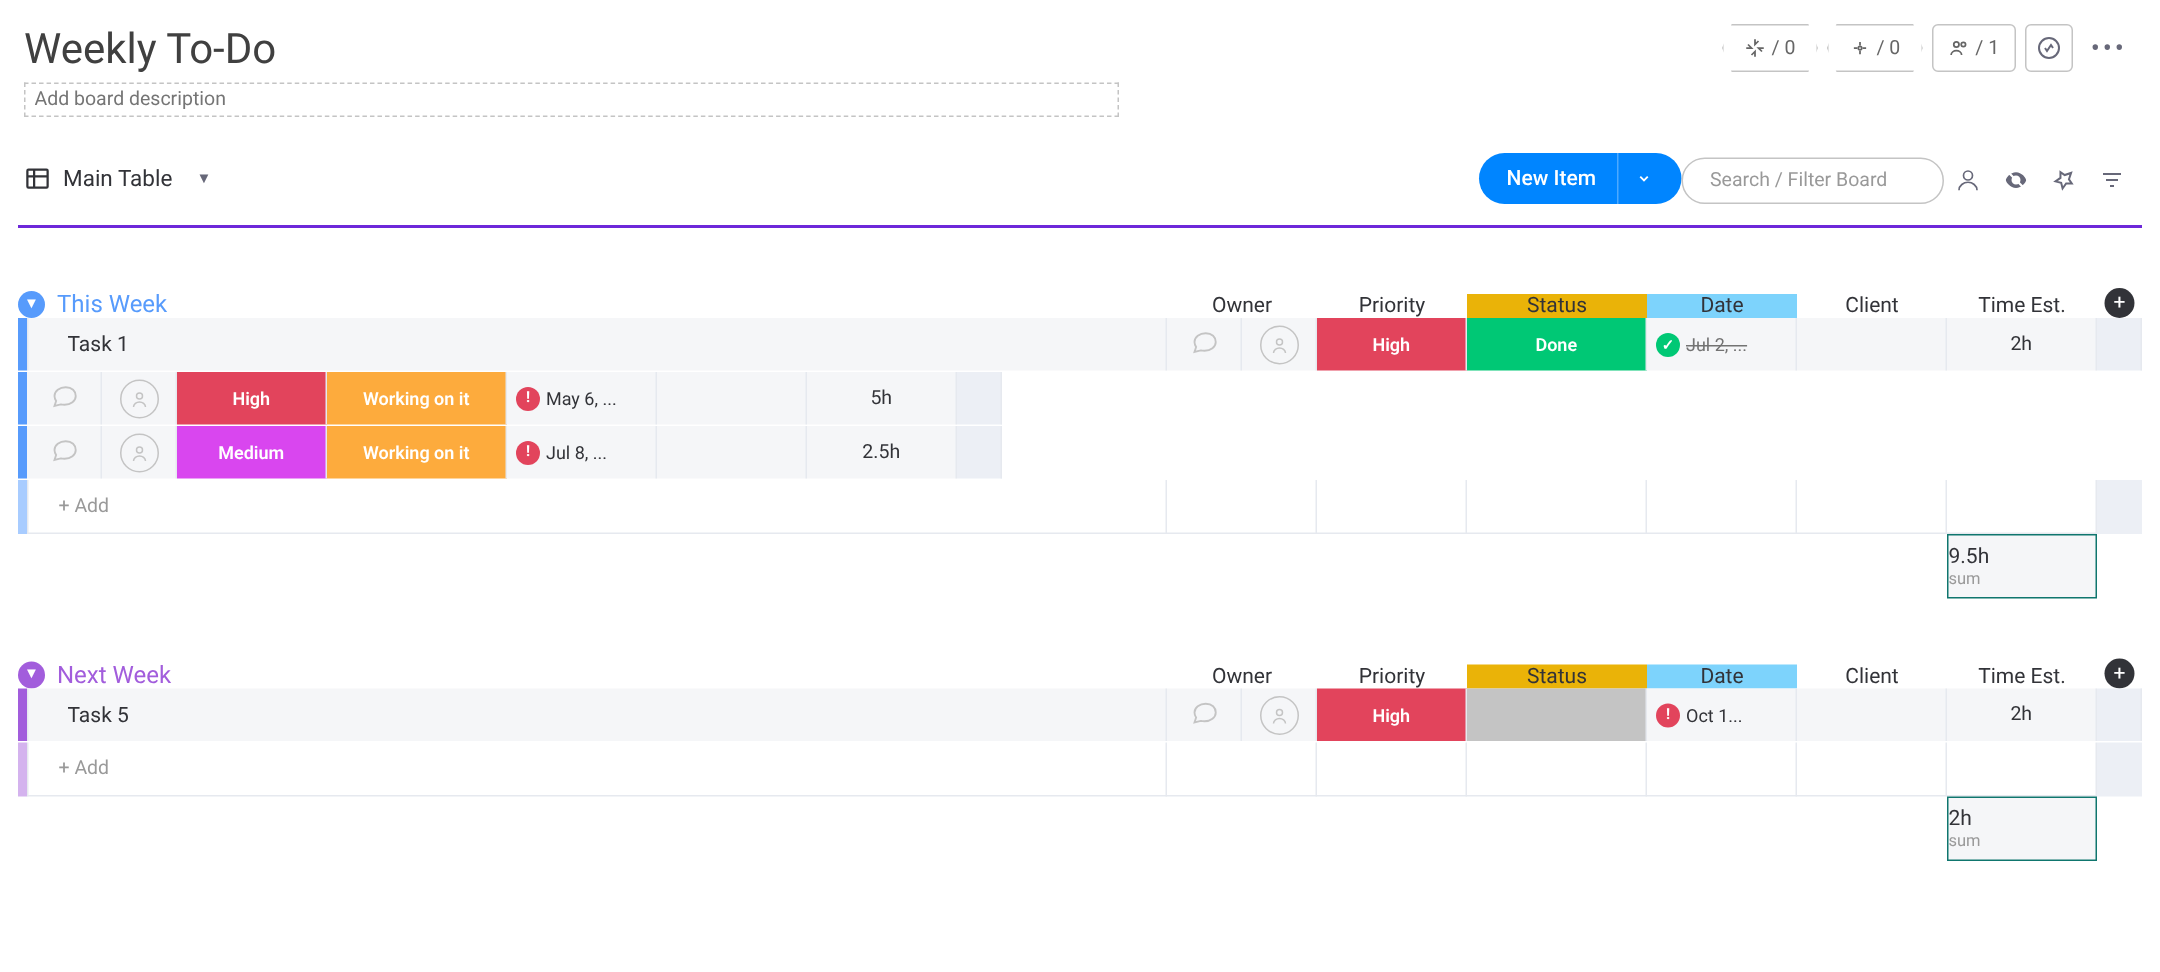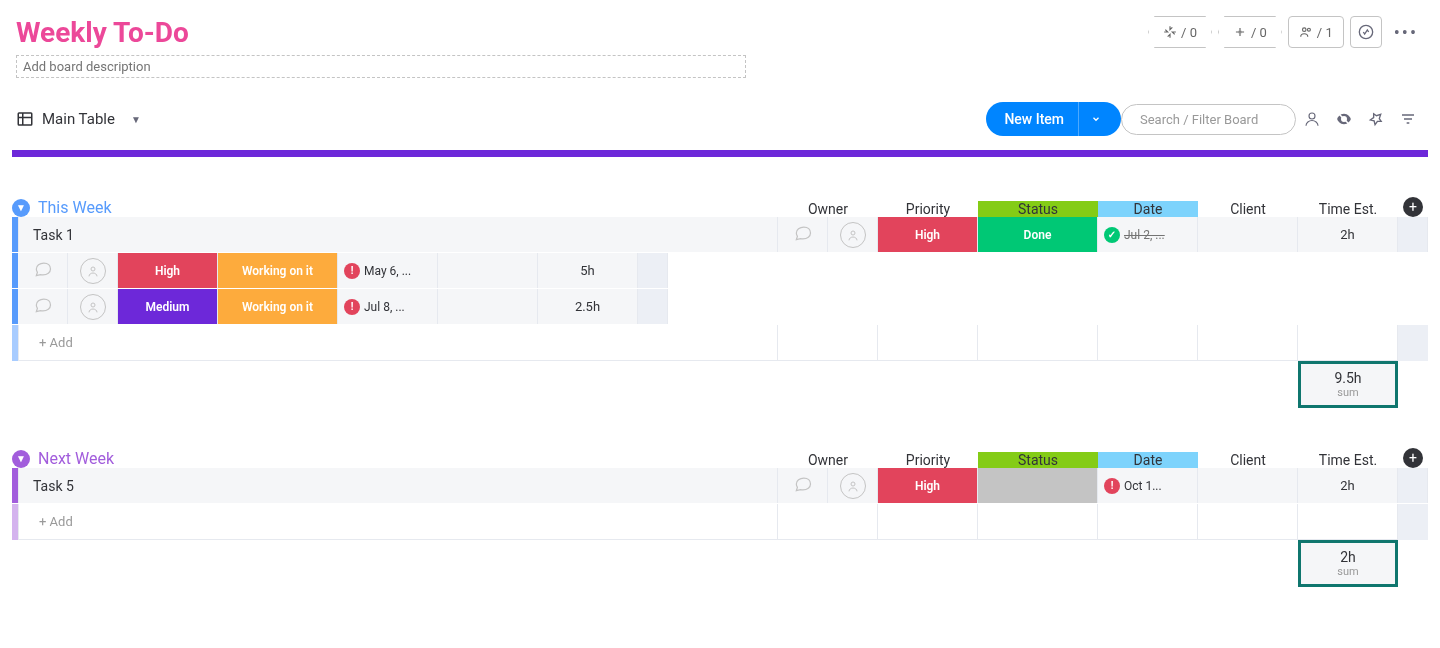--- a/index.html
+++ b/index.html
@@ -1,53 +1,53 @@
 <!DOCTYPE html>
 <html><head>
 <meta charset="utf-8">
 <style>
 *{box-sizing:border-box;margin:0;padding:0;font-family:-apple-system,BlinkMacSystemFont,'Segoe UI',Roboto,sans-serif}
 body{background:#fff;color:#323338;font-size:14px}
 .container{padding:0 12px}
 .header{display:flex;justify-content:space-between;align-items:flex-start;padding:16px 4px 0}
 .title-area{flex:1}
-.board-title{font-size:28px;font-weight:700;color:#ec4899;margin-bottom:6px}
+.board-title{font-size:28px;font-weight:400;color:#404040;margin-bottom:6px}
 .desc-input{width:730px;border:1px dashed #c4c4c4;padding:3px 6px;font-size:13px;color:#999;background:#fff}
 .header-pills{display:flex;gap:6px;align-items:center}
 .pill{display:flex;align-items:center;gap:4px;border:1px solid #c4c4c4;border-radius:4px;padding:4px 10px;font-size:13px;color:#666;cursor:pointer;height:32px}
 .pill.hex{clip-path:polygon(10% 0,90% 0,100% 50%,90% 100%,10% 100%,0 50%);border-radius:0;padding:4px 14px}
 .icon-btn{width:32px;height:32px;display:flex;align-items:center;justify-content:center;cursor:pointer;color:#676879;border-radius:4px}
 .dots{font-size:18px;letter-spacing:2px;color:#676879;cursor:pointer;padding:0 6px}
-.toolbar{display:flex;justify-content:space-between;align-items:center;padding:14px 4px;border-bottom:7px solid #6d28d9;margin-top:10px}
+.toolbar{display:flex;justify-content:space-between;align-items:center;padding:14px 4px;border-bottom:2px solid #6d28d9;margin-top:10px}
 .view-sel{display:flex;align-items:center;gap:8px;cursor:pointer}
 .view-sel svg{color:#323338}
 .view-name{font-size:15px;color:#323338}
 .chev-down{font-size:10px;color:#676879;margin-left:8px}
-.toolbar-right{display:flex;align-items:center;}
+.toolbar-right{display:flex;align-items:flex-end;}
 .new-item-btn{background:#0085ff;color:#fff;border:none;border-radius:20px;padding:0 8px 0 18px;height:34px;font-size:14px;font-weight:500;display:flex;align-items:center;cursor:pointer}
 .new-item-btn .arrow{border-left:1px solid rgba(255,255,255,.3);padding:0 12px;margin-left:14px;height:34px;display:flex;align-items:center}
 .search-pill{border:1px solid #c4c4c4;border-radius:20px;padding:7px 18px;font-size:13px;color:#999;width:175px;cursor:text}
 .group{margin-top:40px}
 .group-head{display:flex;align-items:center}
 .group-toggle{width:18px;height:18px;border-radius:50%;display:flex;align-items:center;justify-content:center;color:#fff;margin-right:8px;cursor:pointer;font-size:10px}
 .group-title{font-size:16px;font-weight:400}
 .g-blue .group-toggle{background:#579bfc}.g-blue .group-title{color:#579bfc}.g-blue .row-bar{background:#579bfc}.g-blue .add-bar{background:#a8ccff}
 .g-purple .group-toggle{background:#a25ddc}.g-purple .group-title{color:#a25ddc}.g-purple .row-bar{background:#a25ddc}.g-purple .add-bar{background:#d4b3ee}
 .col{text-align:center}
 .col-owner{width:100px}
 .col-priority{width:100px}
-.col-status{width:120px;background:#84cc16}
+.col-status{width:120px;background:#eab308}
 .col-date{width:100px;background:#7dd3fc}
 .col-client{width:100px}
 .col-time{width:100px}
 .col-add{width:30px}
 .add-col-btn{width:20px;height:20px;border-radius:50%;background:#323338;color:#fff;display:flex;align-items:center;justify-content:center;font-size:14px;cursor:pointer;margin:0 auto}
 .row{display:flex;align-items:stretch;height:36px;border-bottom:1px solid #fff}
 .row-bar{width:6px;flex-shrink:0}
-.row-name{flex:1;min-width:300px;display:flex;align-items:center;padding-left:14px;font-size:14px;background:#f5f6f8;border-right:1px solid #e6e9ef;border-left:1px solid #e6e9ef;cursor:pointer}
+.row-name{flex:1;min-width:300px;display:flex;align-items:center;padding-left:26px;font-size:14px;background:#f5f6f8;border-right:1px solid #e6e9ef;border-left:1px solid #e6e9ef;cursor:pointer}
 .cell{display:flex;align-items:center;justify-content:center;background:#f5f6f8;border-right:1px solid #e6e9ef;cursor:pointer}
 .cell.owner{width:100px}
 .cell.chat{width:50px}
 .cell.priority,.cell.status{color:#fff;font-size:12px;font-weight:600}
 .cell.priority{width:100px}
 .cell.status{width:120px}
 .cell.date{width:100px;font-size:12px;gap:4px;padding:0 6px;justify-content:flex-start}
 .cell.client{width:100px}
 .cell.time{width:100px;font-size:13px}
 .cell.tail{width:30px;background:#eceff5}
@@ -57,26 +57,26 @@
 .strike{text-decoration:line-through;color:#737373}
 .avatar-ph{width:26px;height:26px;border-radius:50%;border:1.5px solid #c4c4c4;display:flex;align-items:center;justify-content:center;color:#c4c4c4}
 .chat-icon{color:#c4c4c4}
 .add-row{display:flex;height:36px;align-items:stretch}
 .add-row .add-bar{width:6px}
 .add-row .add-label{flex:1;padding-left:20px;display:flex;align-items:center;color:#999;font-size:13px;border:1px solid #e6e9ef;border-top:none;cursor:pointer}
 .add-row .tail{width:30px;background:#eceff5}
 .add-row .spacer{background:#fff;border:1px solid #e6e9ef;border-top:none;border-left:none}
 .sum-row{display:flex;margin-top:0}
 .sum-row .sp{flex:1}
-.sum-box{width:100px;background:#f5f6f8;text-align:center;padding:6px 0;border:3px solid #0f766e}
+.sum-box{width:100px;background:#f5f6f8;padding:6px 0;border:1px solid #0f766e}
 .sum-val{font-size:14px;color:#323338}
 .sum-lbl{font-size:11px;color:#999}
 .sum-tail{width:30px}
 .p-high{background:#e2445c}
-.p-medium{background:#6d28d9}
+.p-medium{background:#d946ef}
 .s-done{background:#00c875}
 .s-working{background:#fdab3d}
 .s-empty{background:#c4c4c4}
 </style>
 </head>
 <body>
 
 <div class="container">
   <div class="header">
     <div class="title-area">

